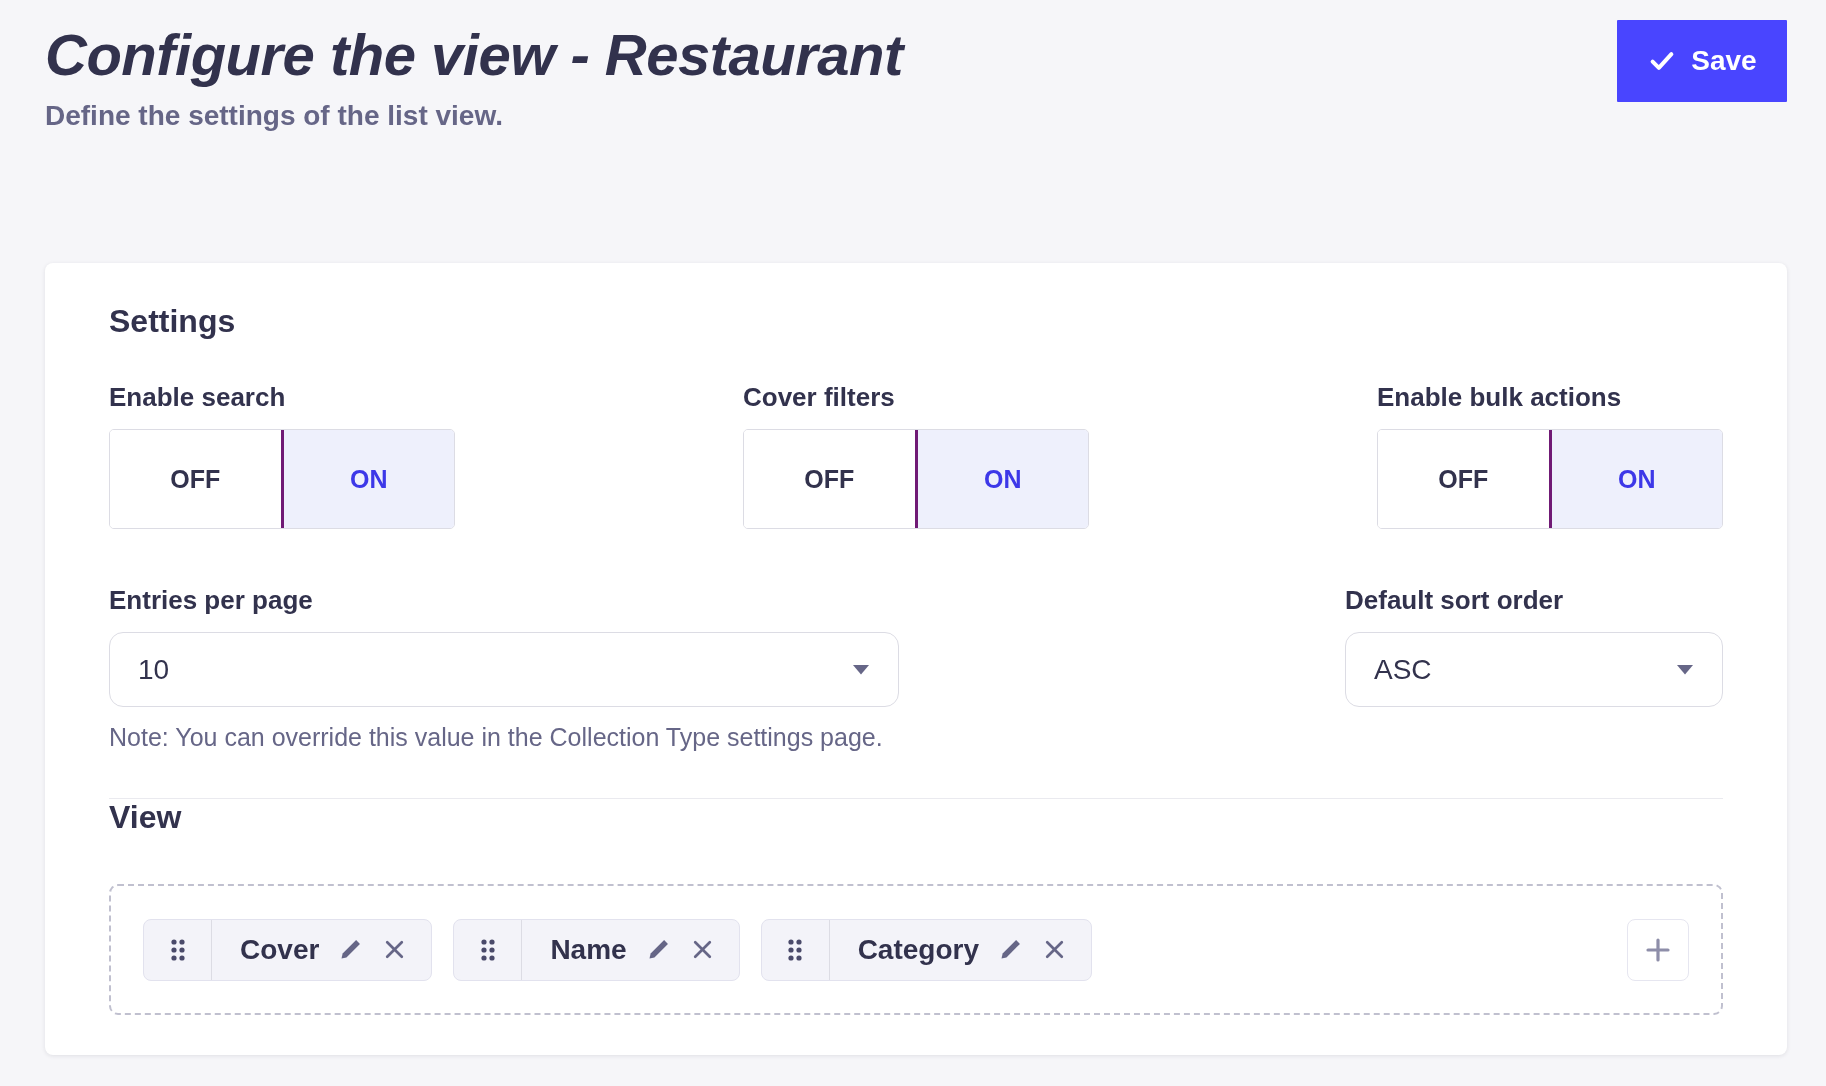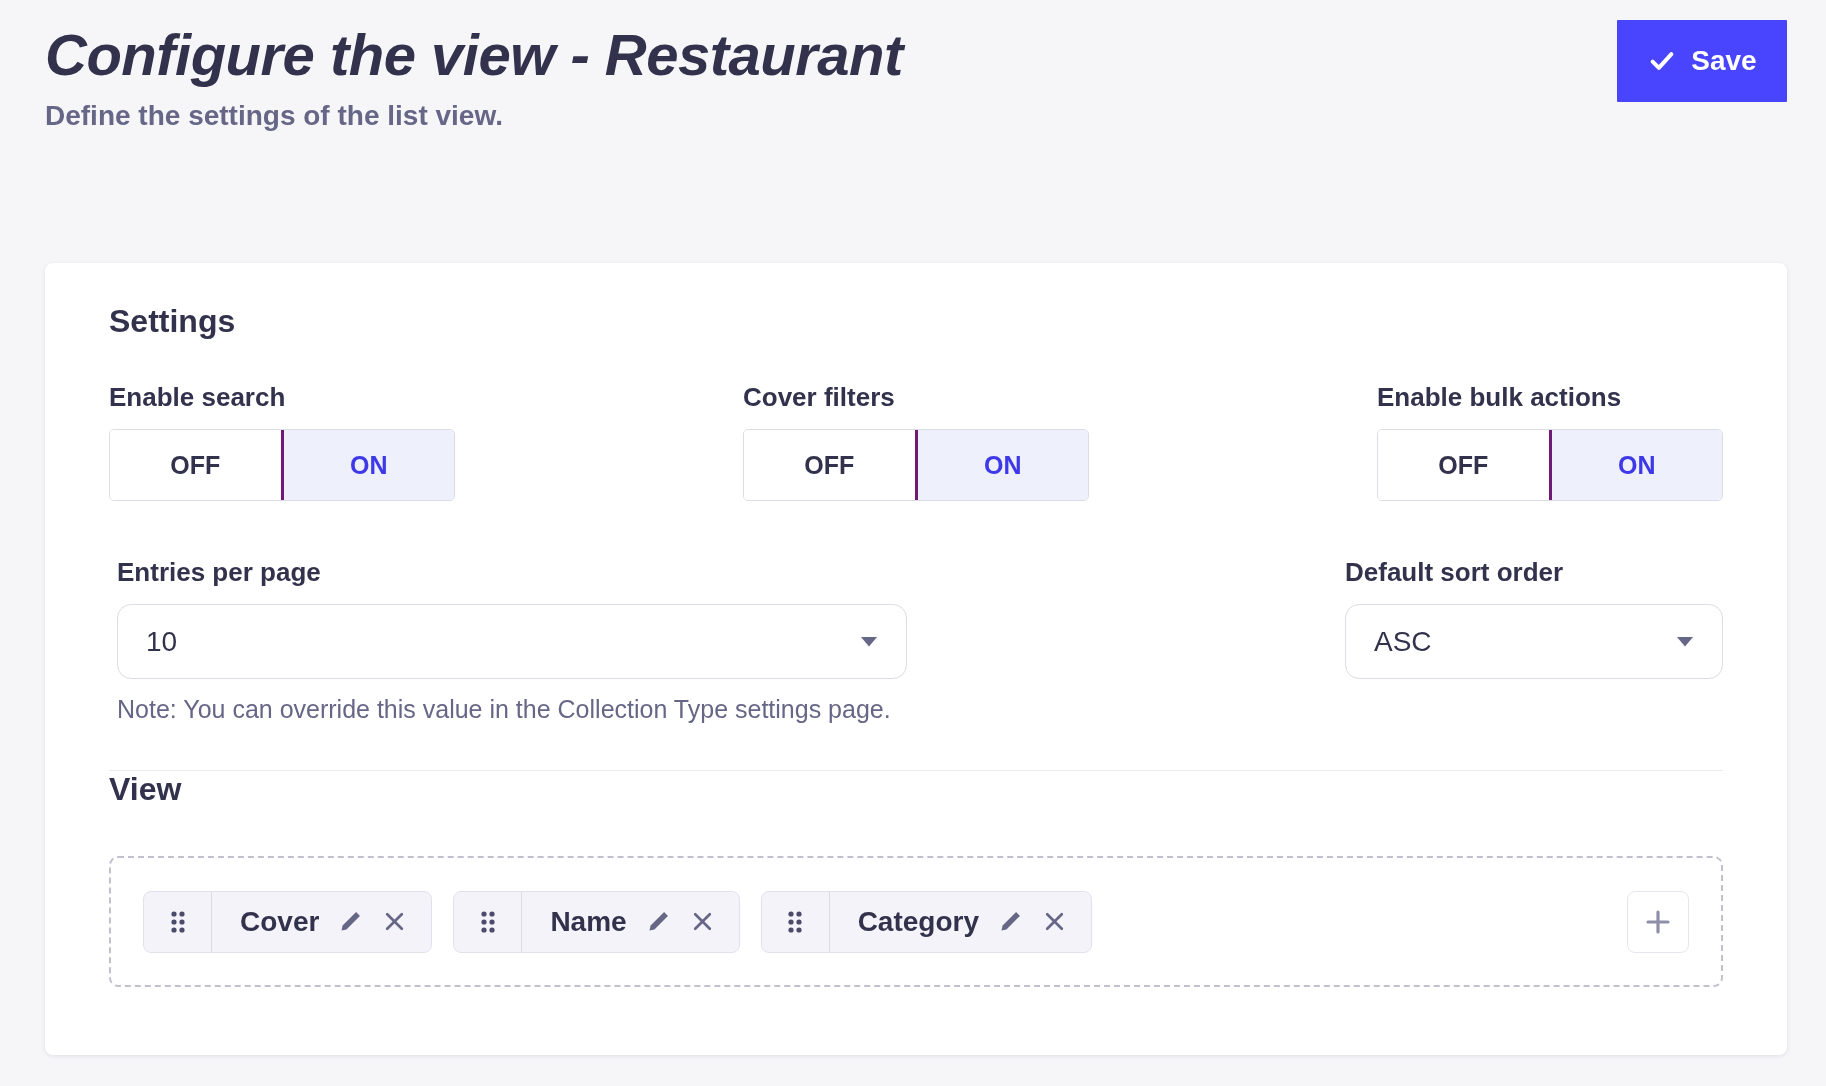--- a/index.html
+++ b/index.html
@@ -49,41 +49,41 @@
   
   .toggles-row {
     display: flex; justify-content: space-between;
     margin-top: 42px;
   }
   .field-label {
     display: block; font-size: 26px; font-weight: 700; color: #32324d;
     margin-bottom: 16px;
   }
   .toggle {
-    width: 346px; height: 72px;
+    width: 346px; height: 100px;
     border: 1px solid #dcdce4; border-radius: 5px;
     display: flex; overflow: hidden; background: #ffffff;
     cursor: pointer;
   }
   .toggle .half {
     flex: 1; display: flex; align-items: center; justify-content: center;
     font-size: 25px; font-weight: 700; color: #32324d;
     background: #ffffff;
   }
   .toggle .half.on {
     border-left: 3px solid #701a75;
     background: #eef0fc; color: #3d38e8;
   }
 
   
   .selects-row {
     display: flex; justify-content: space-between; align-items: flex-start;
     margin-top: 56px;
   }
-  .sel-col-1 { width: 790px; margin-left: 8px; }
+  .sel-col-1 { width: 790px; }
   .sel-col-2 { width: 380px; }
   .sel-col-3 { width: 378px; }
   .select-box {
     height: 75px; width: 100%;
     border: 1px solid #dcdce4; border-radius: 14px; background: #ffffff;
     display: flex; align-items: center; justify-content: space-between;
     padding: 0 28px;
     font-size: 28px; color: #32324d;
     cursor: pointer;
   }

